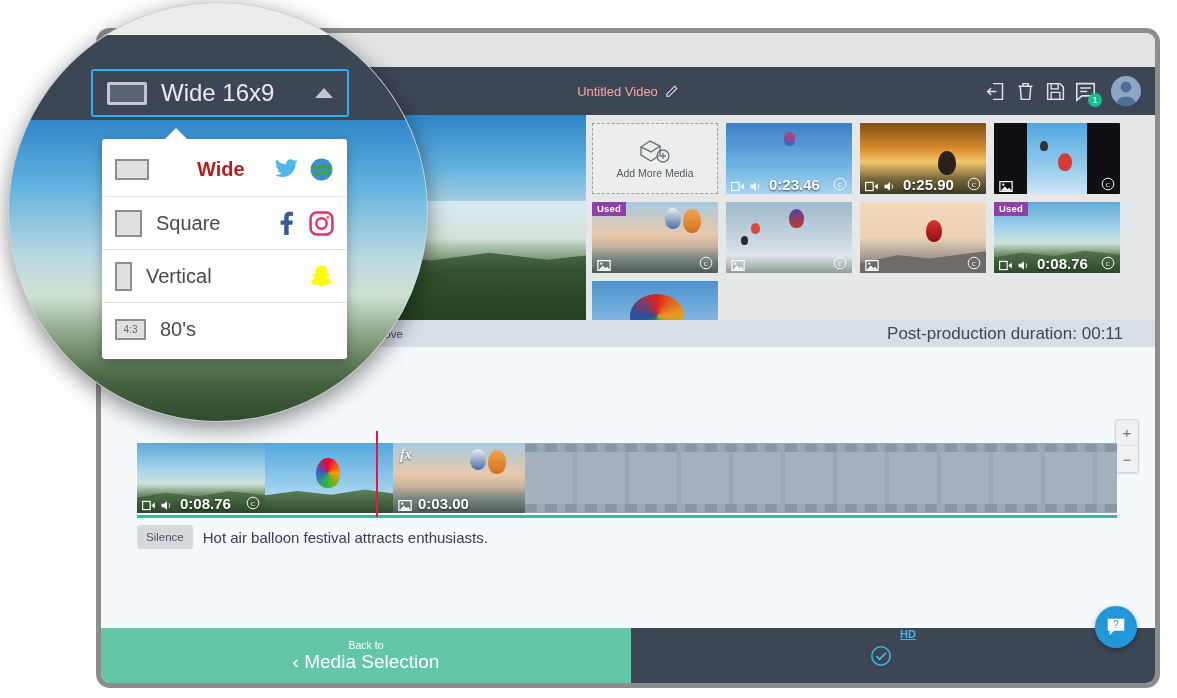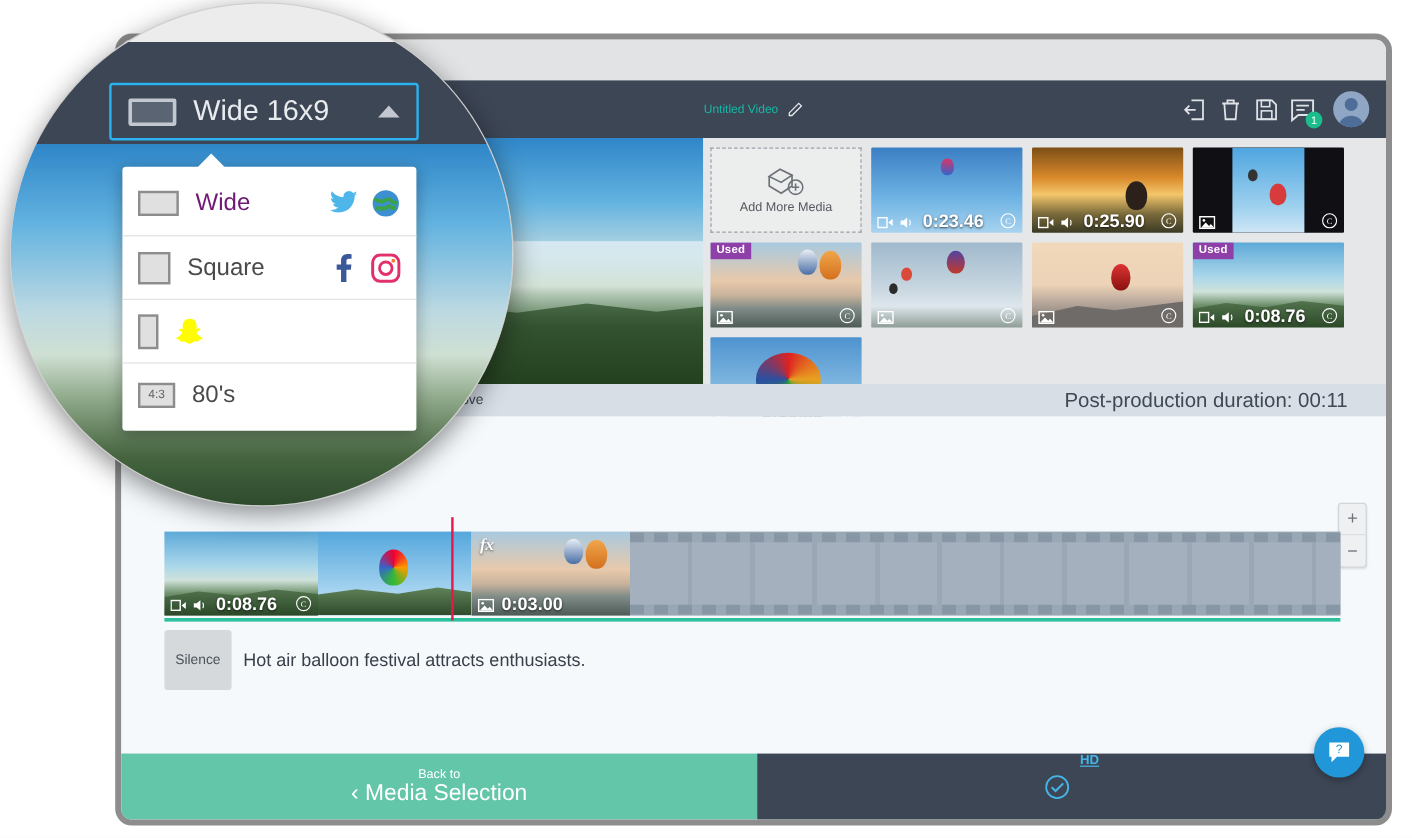--- a/index.html
+++ b/index.html
@@ -29,21 +29,21 @@
     border-radius:2px; cursor:pointer;
   }
   .asp-rect{ width:32px; height:18px; border:2px solid #c3c8d0; background:#5b6472; border-radius:2px; }
   .asp-label{ color:#e9ecef; font-size:17px; flex:1; }
   .asp-caret{ width:0;height:0;border-left:7px solid transparent;border-right:7px solid transparent;border-bottom:8px solid #c3c8d0; }
 
   .doc-title{
     position:absolute; left:0; right:0; top:0; bottom:0; display:flex;
     align-items:center; justify-content:center; gap:7px; pointer-events:none;
   }
-  .doc-title span{ color:#14b8a6; font-size:10px; }
+  .doc-title span{ color:#fca5a5; font-size:13px; }
   .pencil{ width:14px;height:14px; }
 
   .header-icons{ position:absolute; right:14px; top:0; height:48px; display:flex; align-items:center; gap:9px; }
   .hdr-ic{ width:21px; height:21px; cursor:pointer; position:relative; }
   .badge{
     position:absolute; right:-6px; bottom:-5px; width:14px;height:14px; border-radius:50%;
     background:#1bbd8c; color:#fff; font-size:9px; display:flex;align-items:center;justify-content:center;
   }
   .avatar{ width:30px;height:30px;border-radius:50%;background:#8fa6c4; margin-left:6px;
            display:flex;align-items:flex-end;justify-content:center; overflow:hidden; cursor:pointer;}
@@ -119,21 +119,21 @@
   .filmstrip{ position:absolute; left:0; top:0; height:70px; background:#9aa7b5; }
   .filmstrip .cells{ position:absolute; left:0; right:0; top:9px; bottom:9px;
      background:repeating-linear-gradient(90deg,#a4b0bd 0 48px,#9aa7b5 48px 52px); }
   .perf-row{ position:absolute; left:0; right:0; height:8px;
      background:repeating-linear-gradient(90deg,#8897a6 0 12px,#9aa7b5 12px 20px); }
   .track-underline{ position:absolute; left:0; bottom:-3px; width:100%; height:3px; background:#2cc09c; }
 
   .playhead{ position:absolute; left:275px; top:84px; width:2px; height:86px; background:#e8174a; z-index:6; }
 
   .caption-row{ position:absolute; left:36px; top:178px; display:flex; align-items:center; gap:10px; }
-  .silence-chip{ background:#d6d9dc; color:#4c535c; font-size:11.5px; padding:19px 9px; border-radius:3px; cursor:pointer; }
+  .silence-chip{ background:#d6d9dc; color:#4c535c; font-size:11.5px; padding:6px 9px; border-radius:3px; cursor:pointer; }
   .caption-text{ font-size:15px; color:#39404a; }
 
   
   .bottom-bar{ position:absolute; left:0; bottom:0; width:100%; height:55px; display:flex; }
   .btn-back{ width:530px; background:#63c6a8; display:flex; flex-direction:column;
              align-items:center; justify-content:center; color:#fff; cursor:pointer; }
   .btn-back .small{ font-size:10.5px; line-height:12px; }
   .btn-back .big{ font-size:19px; line-height:22px; }
   .btn-produce{ flex:1; background:#3d4655; display:flex; align-items:center; justify-content:center;
                 gap:8px; color:#45b6ea; font-size:19px; cursor:pointer; position:relative; }
@@ -169,21 +169,21 @@
   }
   .mag-item{ display:flex; align-items:center; height:53px; padding:0 13px; gap:14px; cursor:pointer; }
   .mag-item + .mag-item{ border-top:1px solid #e2e2e2; }
   .mi-shape{ border:2px solid #8d8d8d; background:#e0e0e0; flex:none; }
   .mi-wide{ width:34px;height:21px; }
   .mi-square{ width:27px;height:27px; }
   .mi-vert{ width:17px;height:29px; }
   .mi-43{ width:31px;height:21px; font-size:10px; color:#666; display:flex;align-items:center;justify-content:center;
           font-family:"Liberation Sans",sans-serif; }
   .mi-label{ font-size:20px; color:#4a4a4a; flex:1; }
-  .mi-label.active{ color:#701a75; font-weight:normal; }
+  .mi-label.active{ color:#b91c1c; font-weight:bold;margin-left:34px; }
   .mi-socials{ display:flex; align-items:center; gap:10px; }
   .soc{ width:25px;height:25px; }
 </style>
 </head>
 <body>
 
 <div id="root">
 
   <div class="app-window">
 
@@ -523,20 +523,21 @@
               </svg></span>
             <span class="soc"><svg viewBox="0 0 24 24" width="25" height="25">
                 <rect x="1.5" y="1.5" width="21" height="21" rx="6" fill="none" stroke="#e1306c" stroke-width="2.4"></rect>
                 <circle cx="12" cy="12" r="5" fill="none" stroke="#e1306c" stroke-width="2.3"></circle>
                 <circle cx="18" cy="6" r="1.5" fill="#f77737"></circle>
               </svg></span>
           </div>
         </div>
         <div class="mag-item">
           <div class="mi-shape mi-vert"></div>
+          <div class="mi-label">Vertical</div>
           <div class="mi-socials">
             <span class="soc"><svg viewBox="0 0 24 24" width="25" height="25">
                 <path d="M12 1.5c3.3 0 5.1 2.5 5.1 5.4 0 1-.1 2-.1 2.6.5.2 1.3-.4 1.8-.4.6 0 1.3.5 1.3 1s-.9 1-1.8 1.4c-.7.3-1.2.5-1.1 1 .3 1.3 2.4 3.4 4 3.8.5.1.7.4.6.8-.2.8-2 1.1-2.6 1.3-.3.1-.4.5-.5 1-.1.4-.3.7-.8.6-.8-.1-1.8-.3-2.9 0-1 .2-2 1.6-3.6 1.6s-2.6-1.4-3.6-1.6c-1.1-.3-2.1-.1-2.9 0-.5.1-.7-.2-.8-.6-.1-.5-.2-.9-.5-1-.6-.2-2.4-.5-2.6-1.3-.1-.4.1-.7.6-.8 1.6-.4 3.7-2.5 4-3.8.1-.5-.4-.7-1.1-1C4 11.5 3 11 3 10.5s.7-1 1.3-1c.5 0 1.3.6 1.8.4 0-.6-.1-1.6-.1-2.6C6 4 7.8 1.5 12 1.5z" fill="#fffc00"></path>
               </svg></span>
           </div>
         </div>
         <div class="mag-item">
           <div class="mi-shape mi-43">4:3</div>
           <div class="mi-label">80's</div>
           <div class="mi-socials"></div>

